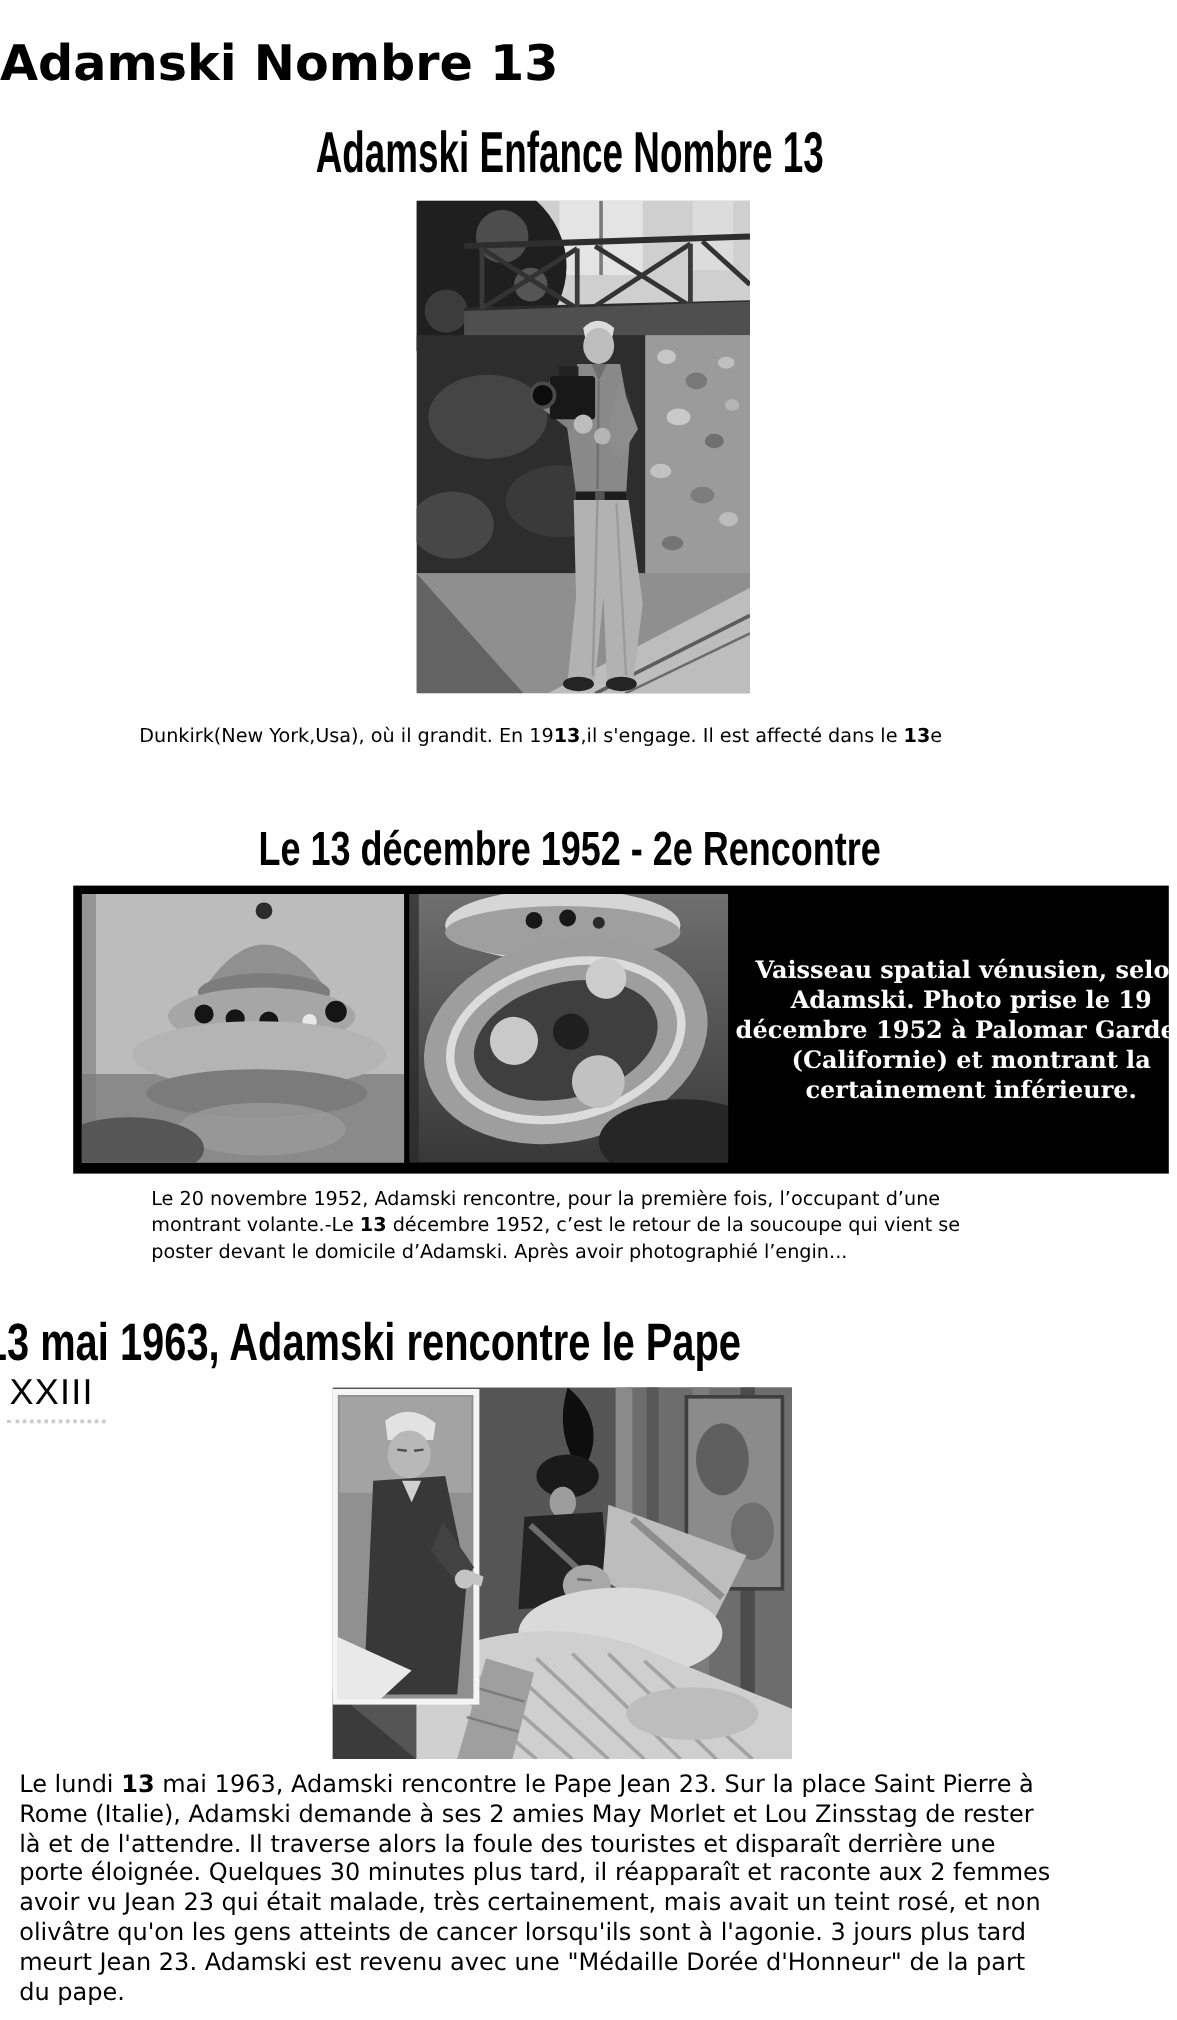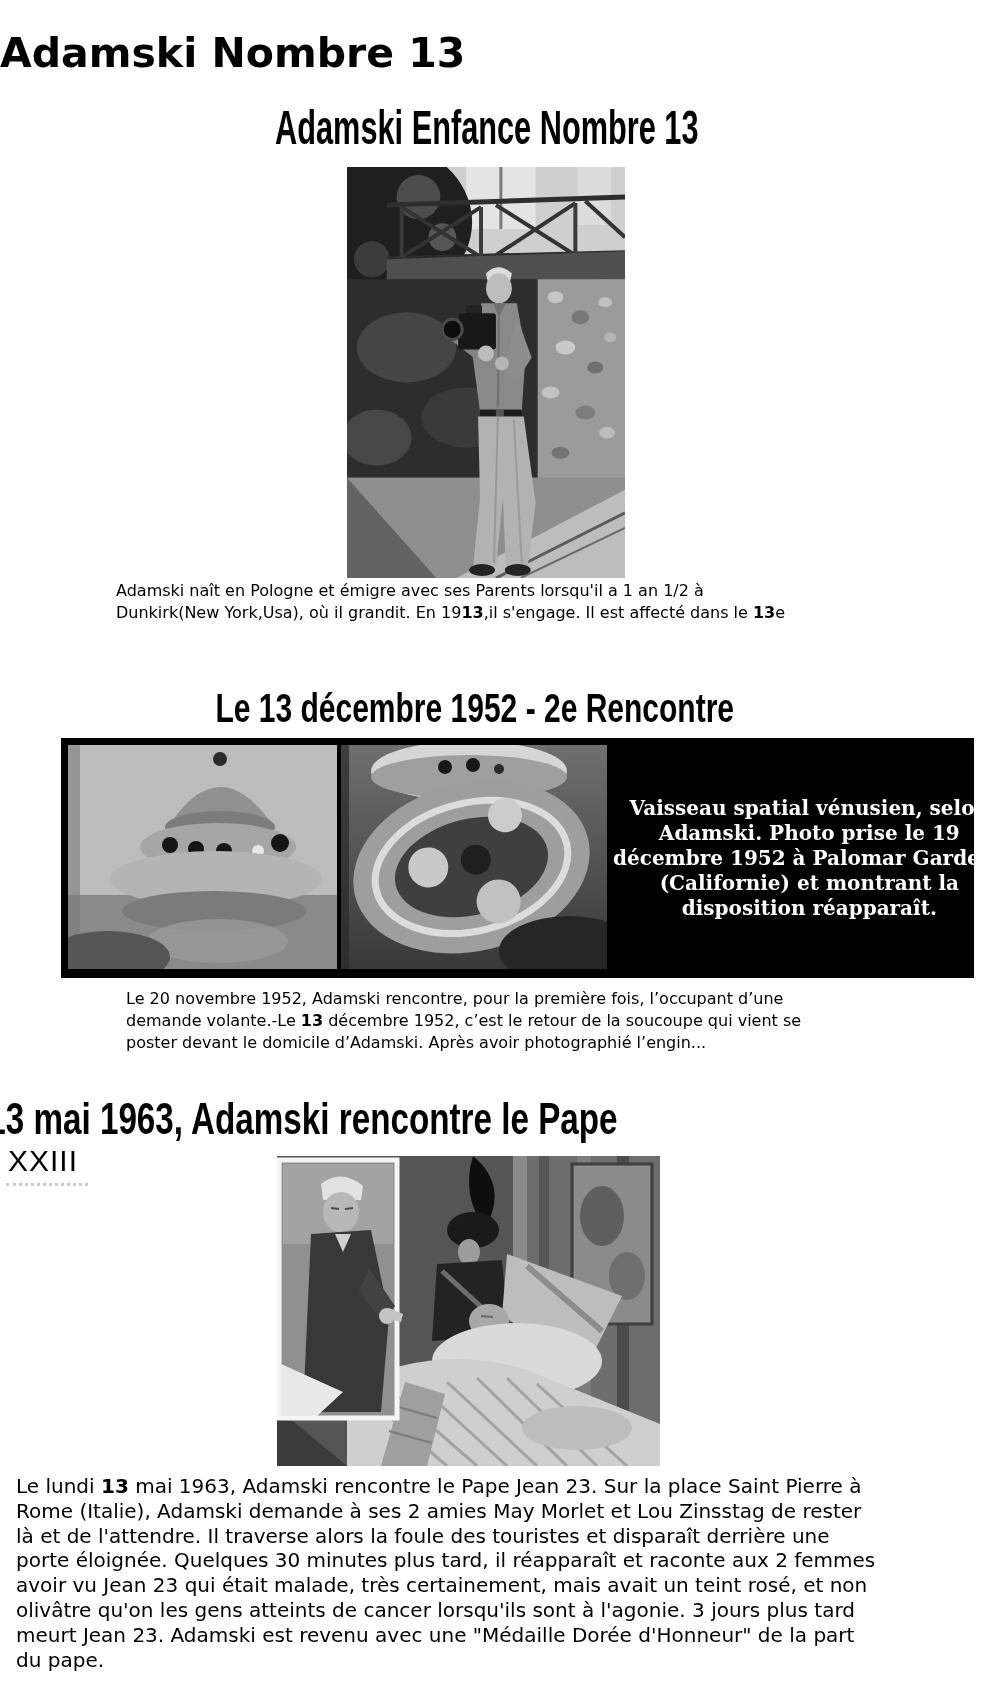--- a/index.html
+++ b/index.html
@@ -11,21 +11,21 @@
   
   .page-title{
     top:2px;left:0;width:950px;
     font-family:"DejaVu Sans",sans-serif;font-weight:bold;font-size:41px;line-height:48px;
   }
   .h2row{left:0;width:950px;text-align:center;white-space:nowrap;}
   .cond{
     display:inline-block;white-space:nowrap;
     font-family:"Liberation Sans",sans-serif;font-weight:700;
   }
-  .h2-enfance{top:100px;margin-left:12px;}
+  .h2-enfance{top:100px;}
   .h2-enfance .cond{font-size:48px;transform:scaleX(0.64);transform-origin:center;}
   .h2-1952{top:686px;}
   .h2-1952 .cond{font-size:40px;transform:scaleX(0.75);transform-origin:center;}
   .h2-pape{top:1094px;left:0;width:950px;display:flex;justify-content:center;align-items:baseline;flex-direction:column;}
   .squeeze-box{display:inline-flex;justify-content:center;width:592px;overflow:visible;}
   .h2-pape .cond{font-size:44px;transform:scaleX(0.755);transform-origin:center;}
   .roman{
     font-family:"Liberation Sans",sans-serif;font-weight:400;font-size:30px;
     letter-spacing:1px;margin-left:6px;padding:0 10px 5px 2px;
     border-bottom:3px dotted #cccccc;white-space:nowrap;
@@ -119,21 +119,21 @@
     <rect x="134" y="242" width="42" height="7" fill="#1c1c1c"></rect>
     <rect x="150" y="242" width="8" height="7" fill="#555555"></rect>
     <path d="M132,249 L178,249 L190,335 L182,399 L160,399 L157,330 L150,399 L127,399 L134,330 Z" fill="#b2b2b2"></path>
     <line x1="152" y1="249" x2="148" y2="395" stroke="#989898" stroke-width="2"></line>
     <line x1="168" y1="252" x2="176" y2="395" stroke="#9c9c9c" stroke-width="2"></line>
     <ellipse cx="136" cy="402" rx="13" ry="6" fill="#242424"></ellipse>
     <ellipse cx="172" cy="402" rx="13" ry="6" fill="#242424"></ellipse>
   </svg>
 </div>
 
-<div class="abs caption cap-enfance"><span>Adamski naît en Pologne et émigre avec ses Parents lorsqu'il a 1 an 1/2 à</span><br><span>Dunkirk(New York,Usa), où il grandit. En 19</span><b>13</b><span>,il s'engage. Il est affecté dans le </span><b>13</b><span>e</span><br></div>
+<div class="abs caption cap-enfance"><br><span>Dunkirk(New York,Usa), où il grandit. En 19</span><b>13</b><span>,il s'engage. Il est affecté dans le </span><b>13</b><span>e</span><br></div>
 
 <div class="abs h2row h2-1952">
   <span class="cond">Le 13 décembre 1952 - 2e Rencontre</span>
 </div>
 
 <div class="abs banner">
   <div class="banner-photos">
     <div class="photo ufo-a">
       <svg viewBox="0 0 269 224" preserveAspectRatio="none">
         <rect width="269" height="224" fill="#bcbcbc"></rect>
@@ -176,25 +176,25 @@
           <circle cx="148" cy="162" r="22" fill="#c1c1c1"></circle>
           <circle cx="175" cy="80" r="17" fill="#cccccc"></circle>
           <circle cx="136" cy="116" r="15" fill="#1f1f1f"></circle>
         </g>
         <ellipse cx="228" cy="206" rx="70" ry="35" fill="#262626"></ellipse>
         <rect x="0" width="8" height="224" fill="#2a2a2a" opacity="0.7"></rect>
       </svg>
     </div>
   </div>
   <div class="banner-textcol">
-    <div class="banner-caption"><span>Vaisseau spatial vénusien, selon</span><br><span>Adamski. Photo prise le 19</span><br><span>décembre 1952 à Palomar Gardens</span><br><span>(Californie) et montrant la</span><br><span>disposition réapparaît.</span></div>
+    <div class="banner-caption"><span>Vaisseau spatial vénusien, selon</span><br><span>Adamski. Photo prise le 19</span><br><span>décembre 1952 à Palomar Gardens</span><br><span>(Californie) et montrant la</span><br><span>certainement inférieure.</span></div>
   </div>
 </div>
 
-<div class="abs caption cap-1952"><span>Le 20 novembre 1952, Adamski rencontre, pour la première fois, l’occupant d’une</span><br><span>demande volante.-Le </span><b>13</b><span> décembre 1952, c’est le retour de la soucoupe qui vient se</span><br><span>poster devant le domicile d’Adamski. Après avoir photographié l’engin...</span></div>
+<div class="abs caption cap-1952"><span>Le 20 novembre 1952, Adamski rencontre, pour la première fois, l’occupant d’une</span><br><span>montrant volante.-Le </span><b>13</b><span> décembre 1952, c’est le retour de la soucoupe qui vient se</span><br><span>poster devant le domicile d’Adamski. Après avoir photographié l’engin...</span></div>
 
 <div class="abs h2-pape">
   <span class="squeeze-box">
     <span class="cond">13 mai 1963, Adamski rencontre le Pape</span>
   </span>
   <span class="roman">XXIII</span>
 </div>
 
 <div class="abs photo photo-pape">
   <svg viewBox="0 0 383 310" preserveAspectRatio="none">

